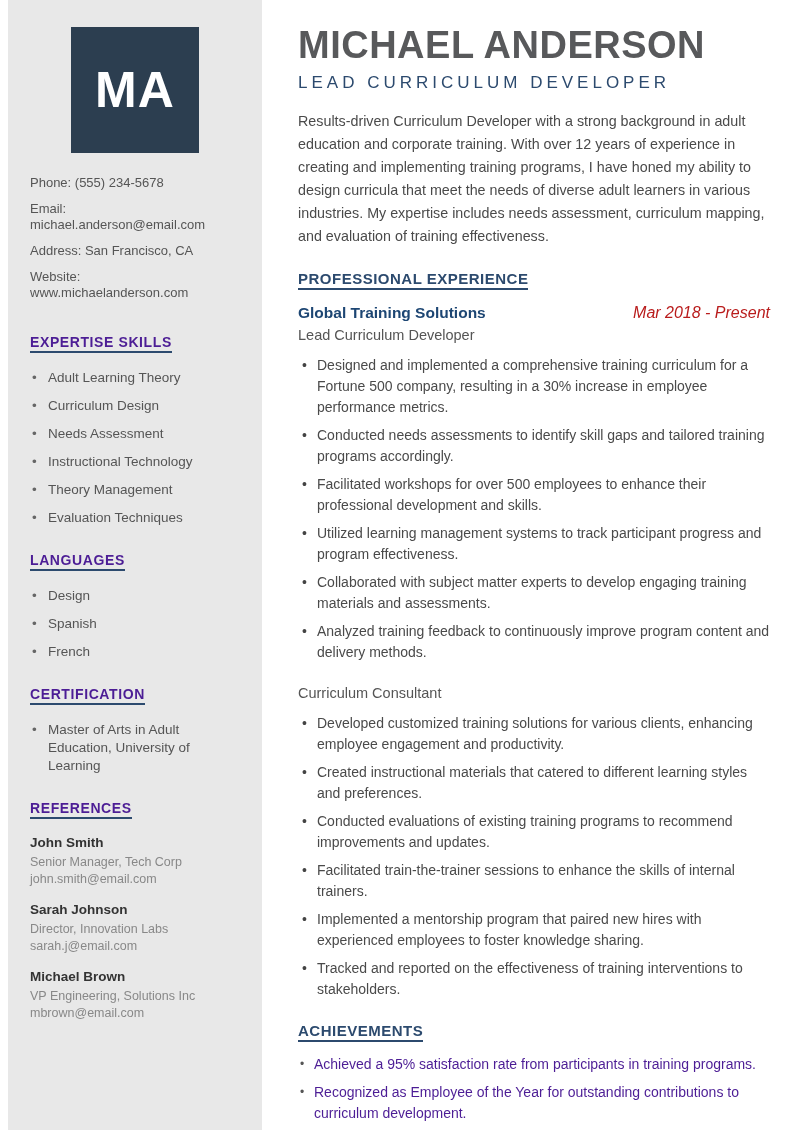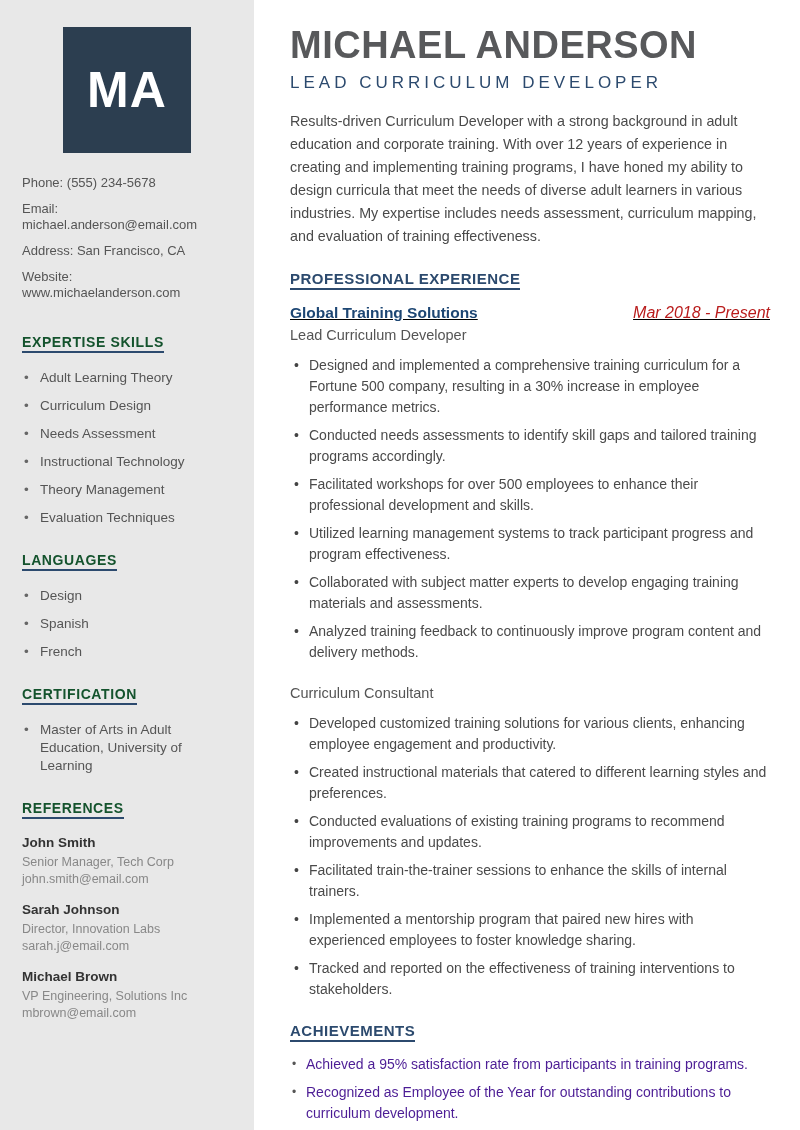--- a/index.html
+++ b/index.html
@@ -1,27 +1,27 @@
 <!DOCTYPE html>
 <html><head>
 <meta charset="utf-8">
 <style>
   * { margin:0; padding:0; box-sizing:border-box; }
   html,body { background:#ffffff; }
   body { width:800px; font-family:"Liberation Sans", sans-serif; }
-  .page { position:relative; width:800px; height:1130px; background:#ffffff; display:flex; overflow:hidden; }
+  .page { position:relative; width:800px; height:1130px; background:#ffffff; display:flex; overflow:hidden;padding-left:8px; }
 
   
   .sidebar { width:254px; min-width:254px; background:#e8e8e8; padding:27px 22px 20px 22px; }
   .monogram { width:128px; height:126px; margin:0 auto; background:#2c3e50; color:#ffffff;
               display:flex; align-items:center; justify-content:center;
               font-size:50px; font-weight:bold; letter-spacing:1px; }
   .contact { margin-top:22px; }
   .contact p { font-size:13px; color:#555555; line-height:16px; margin-bottom:10px; }
-  .side-h { display:inline-block; font-size:14px; font-weight:bold; color:#14532d;
+  .side-h { display:inline-block; font-size:14px; font-weight:bold; color:#4c1d95;
             letter-spacing:0.6px; border-bottom:2px solid #2c4a6e; padding-bottom:1px; }
   .side-sec-skills { margin-top:32px; }
   .side-sec { margin-top:24px; }
   ul.side-list { list-style:none; margin-top:16px; }
   ul.side-list li { position:relative; font-size:13.5px; color:#555555; line-height:18px;
                     padding-left:18px; margin-bottom:10px; }
   ul.side-list li::before { content:"•"; position:absolute; left:2px; top:0; color:#666666; }
   .ref-entry { margin-top:14px; }
   .ref-entry:first-of-type { margin-top:16px; }
   .ref-name { font-size:13.5px; font-weight:bold; color:#333333; margin-bottom:4px; }
@@ -31,21 +31,21 @@
   .content { flex:1; padding:24px 30px 0 36px; }
   .name { font-size:38px; font-weight:bold; color:#58595b; letter-spacing:0.5px; line-height:42px; }
   .role { margin-top:7px; font-size:17px; color:#2c4a6e; letter-spacing:4px; }
   .summary { margin-top:17px; font-size:14.3px; color:#4a4a4a; line-height:23px; }
   .main-h { display:inline-block; font-size:15px; font-weight:bold; color:#2c4a6e;
             letter-spacing:0.5px; border-bottom:2px solid #2c4a6e; padding-bottom:1px; }
   .sec-exp { margin-top:22px; }
   .sec-ach { margin-top:22px; }
   .job { margin-top:14px; }
   .job + .job { margin-top:22px; }
-  .job-head { display:flex; justify-content:space-between; align-items:baseline;text-decoration:underline; }
+  .job-head { display:flex; justify-content:space-between; align-items:baseline; }
   .company { font-size:15.5px; font-weight:bold; color:#1d4673; }
   .dates { font-size:16px; font-style:italic; color:#b91c1c; }
   .job-title { margin-top:5px; font-size:14.5px; color:#555555; }
   ul.job-bullets { list-style:none; margin-top:12px; }
   ul.job-bullets li { position:relative; font-size:14px; color:#4a4a4a; line-height:21px;
                       padding-left:19px; margin-bottom:7px; }
   ul.job-bullets li::before { content:"•"; position:absolute; left:4px; top:0; color:#444444; }
   ul.ach-list { list-style:none; margin-top:12px; }
   ul.ach-list li { position:relative; font-size:14px; color:#4c1d95; line-height:21px;
                    padding-left:16px; margin-bottom:7px; }

